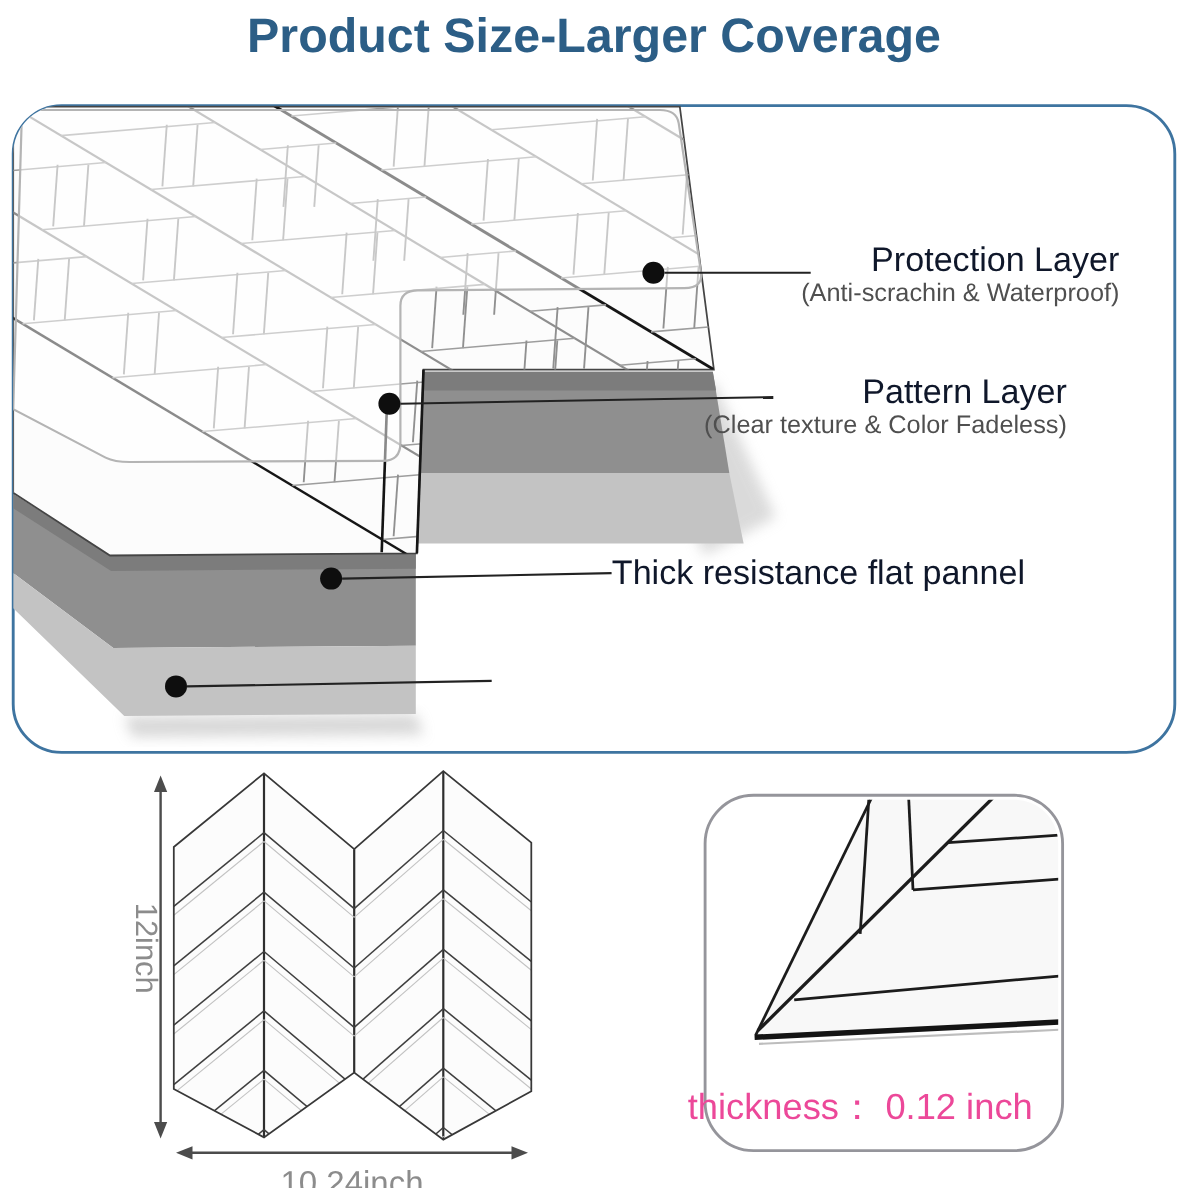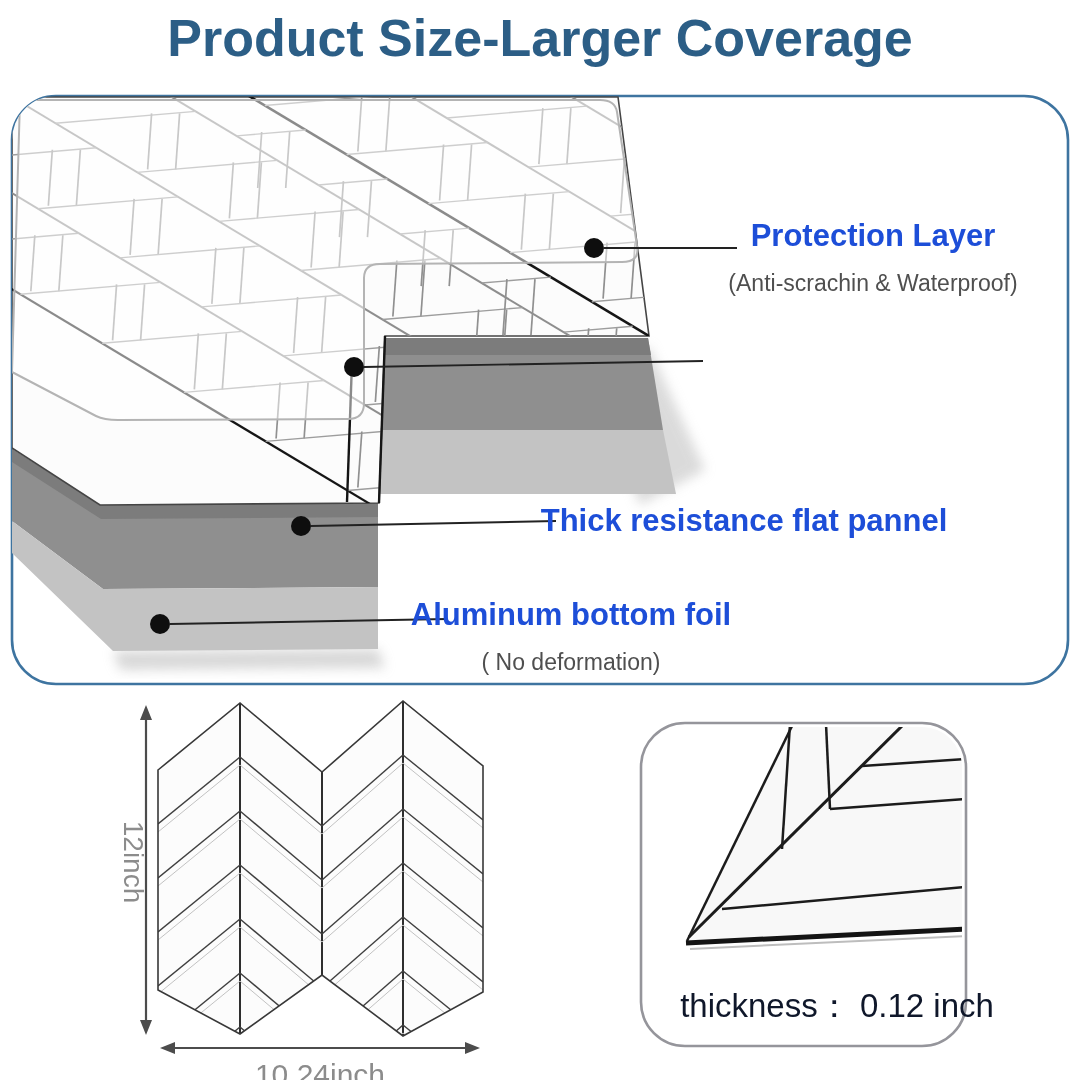--- a/index.html
+++ b/index.html
@@ -1,25 +1,25 @@
 <!DOCTYPE html>
 <html><head>
 <meta charset="utf-8">
 <style>
   html,body{margin:0;padding:0;background:#fff;}
   .canvas{position:relative;width:1080px;height:1080px;background:#fff;overflow:hidden;
           font-family:"Liberation Sans","DejaVu Sans",sans-serif;}
   svg{position:absolute;left:0;top:0;}
   .page-title{position:absolute;left:540px;top:8px;transform:translateX(-50%);
-              font-size:52px;font-weight:700;color:#2c5e86;white-space:nowrap;letter-spacing:0px;}
+              font-size:44px;font-weight:700;color:#2c5e86;white-space:nowrap;letter-spacing:0px;}
   .layer-label{position:absolute;transform:translateX(-50%);text-align:center;white-space:nowrap;}
-  .layer-label .lt{font-size:31px;font-weight:700;color:#1d4ed8;line-height:1.05;}
-  .layer-label .ls{font-size:23px;color:#4f4f4f;margin-top:17px;}
-  .thickness-text{position:absolute;left:837px;top:984px;transform:translateX(-50%);
-                  font-size:33px;color:#0f172a;white-space:nowrap;}
+  .layer-label .lt{font-size:31px;font-weight:400;color:#0f172a;line-height:1.05;text-align:right;}
+  .layer-label .ls{font-size:23px;color:#4f4f4f;margin-top:0;}
+  .thickness-text{position:absolute;left:782px;top:984px;transform:translateX(-50%);
+                  font-size:33px;color:#ec4899;white-space:nowrap;}
 </style>
 </head>
 <body>
 
 <div class="canvas">
 
   <svg width="1080" height="1080" viewBox="0 0 1080 1080">
     <defs>
       <clipPath id="boxClip">
           <rect x="12" y="96" width="1056" height="588" rx="44"></rect>
@@ -309,22 +309,22 @@
       <line x1="690" y1="949" x2="966" y2="936" stroke="#bdbdbd" stroke-width="2"></line>
     </g>
   </svg>
 
   <div class="page-title">Product Size-Larger Coverage</div>
 
   <div class="layer-label" style="left:873px;top:220px;">
     <div class="lt">Protection Layer</div>
     <div class="ls">(Anti-scrachin &amp; Waterproof)</div>
   </div>
+  <div class="layer-label" style="left:805px;top:340px;">
+    <div class="lt">Pattern Layer</div>
+    <div class="ls">(Clear texture &amp; Color Fadeless)</div>
+  </div>
   <div class="layer-label" style="left:744px;top:505px;">
     <div class="lt">Thick resistance flat pannel</div>
   </div>
-  <div class="layer-label" style="left:571px;top:599px;">
-    <div class="lt">Aluminum bottom foil</div>
-    <div class="ls">( No deformation)</div>
-  </div>
 
   <div class="thickness-text"><span>thickness：</span><span> </span><span>0.12 inch</span></div>
 </div>
 
 </body></html>

